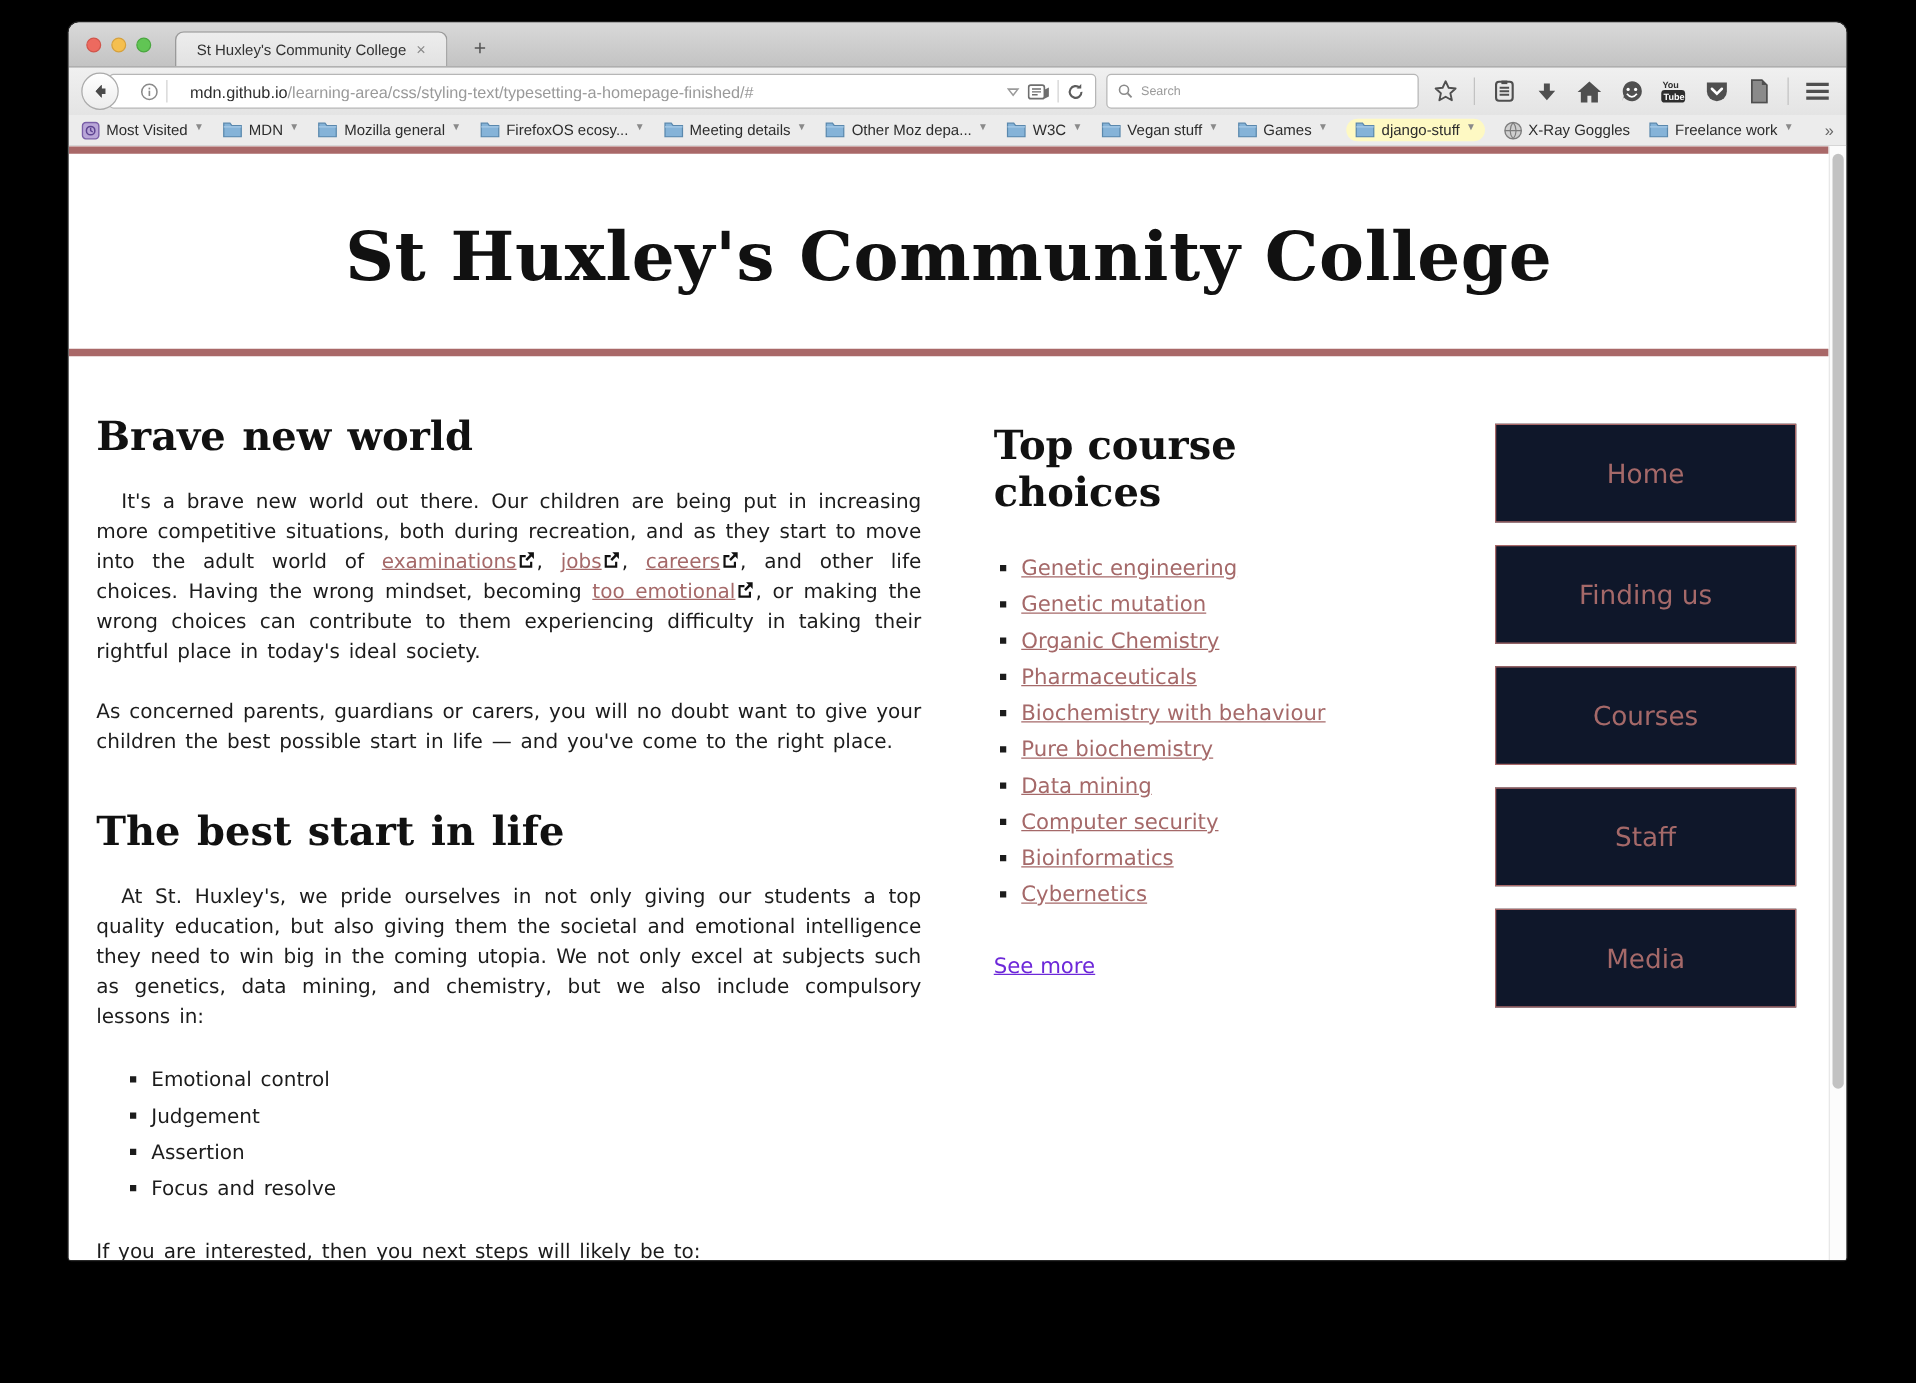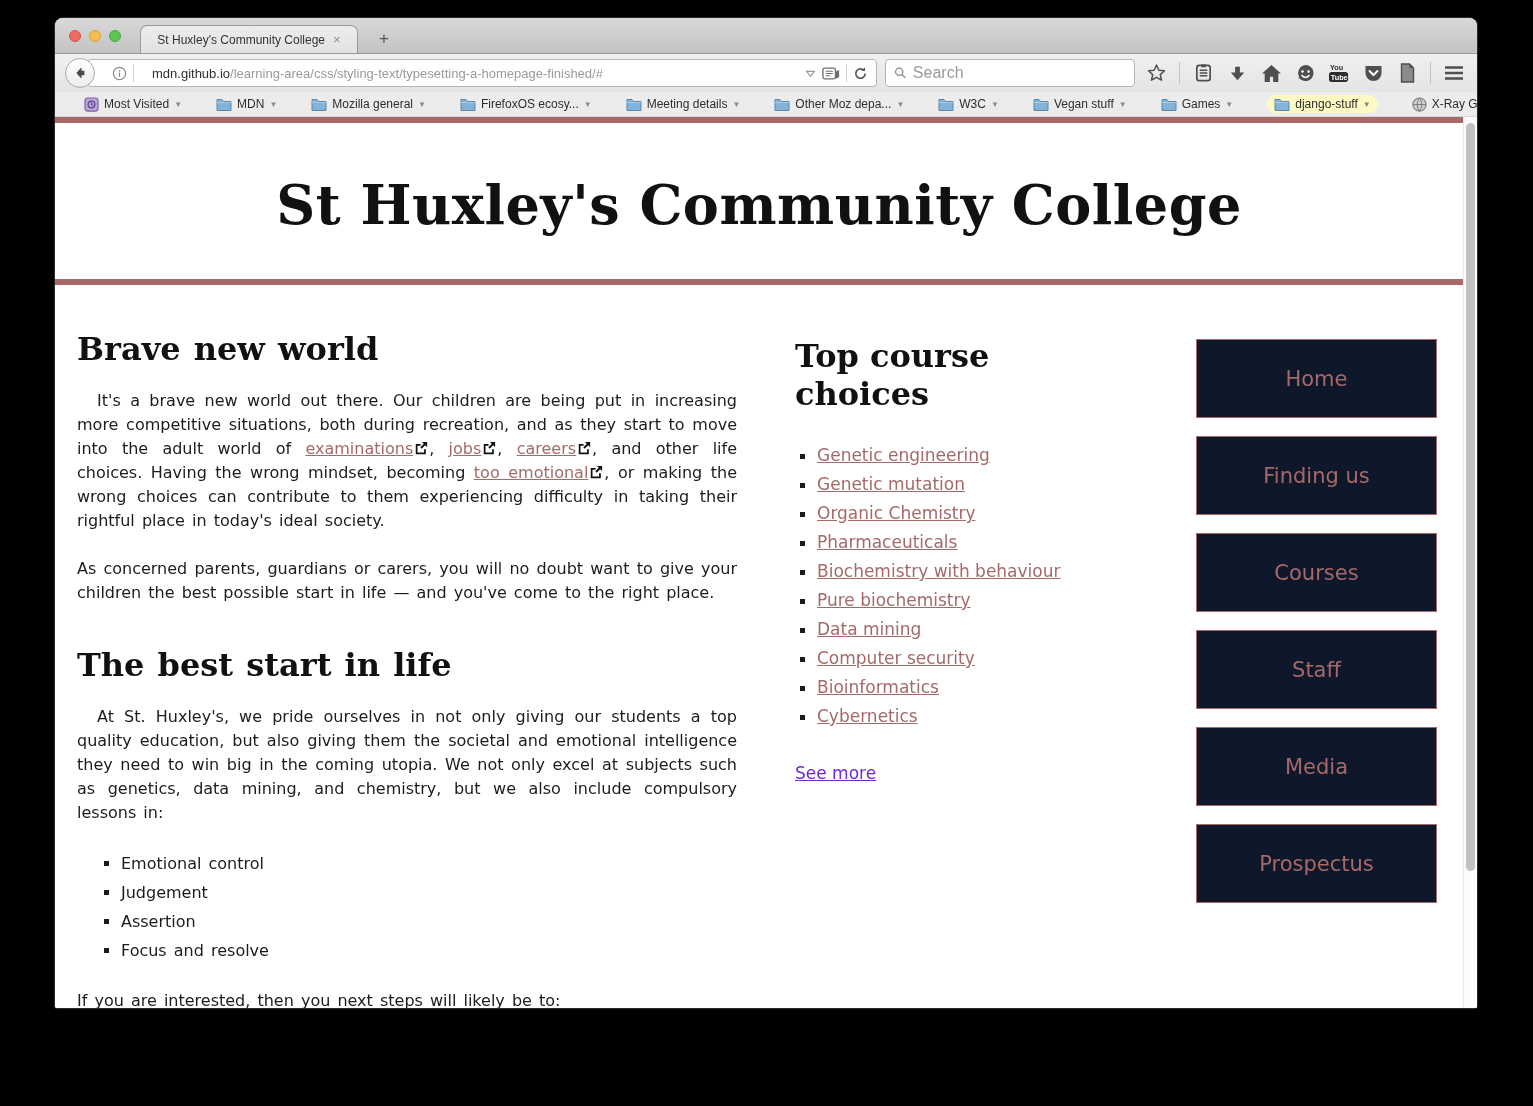--- a/index.html
+++ b/index.html
@@ -34,32 +34,32 @@
              flex:0 0 auto; z-index:2; margin-right:-16px; }
   .field { background:#fff; border:1px solid #b6b6b6; border-radius:4px; height:28px;
            display:flex; align-items:center; }
   .urlbar { flex:1 1 auto; padding:0 8px 0 24px; gap:6px; min-width:0; }
   .urltext { font-size:13px; white-space:nowrap; overflow:hidden; flex:1 1 auto; }
   .urltext .domain { color:#2e2e2e;margin-left:12px; }
   .urltext .path { color:#9a9a9a; }
   .vsep { width:1px; height:18px; background:#d2d2d2; }
   .toolsep { width:1px; height:22px; background:#c2c2c2; margin:0 2px; }
   .searchbar { flex:0 0 250px; padding:0 8px; gap:6px; }
-  .searchbar input { border:none; outline:none; font-size:16px; color:#444; width:100%;
+  .searchbar input { border:none; outline:none; font-size:10px; color:#444; width:100%;
                      font-family:"Liberation Sans",sans-serif; background:transparent; }
   .searchbar input::placeholder { color:#9a9a9a; }
   .tbtn { width:26px; height:26px; display:flex; align-items:center; justify-content:center;
           flex:0 0 auto; }
   .icon { display:block; }
 
   
   .bookmarks { height:25px; background:#ececec; display:flex; align-items:center;
                padding:0 10px; gap:15px; font-size:12px; color:#2d2d2d;
                border-bottom:1px solid #d6d6d6; }
-  .bm-item { display:flex; align-items:center; gap:5px; white-space:nowrap;margin-left:19px; }
+  .bm-item { display:flex; align-items:flex-start; gap:5px; white-space:nowrap; }
   .bm-item .arrow { color:#8a8a8a; font-size:8px; }
   .bm-item.selected { background:#fef9c3; border-radius:9px; padding:2px 7px; }
   .bm-overflow { margin-left:auto; color:#666; font-size:13px; }
 
   
   .viewport { position:relative; height:891px; background:#fff; overflow:hidden; }
   .pagecontent { position:absolute; left:0; top:0; right:14px; bottom:0; overflow:hidden; }
   .strip { height:6px; background:#a96868; }
   .pageheader h1 { font-family:"DejaVu Serif", serif; font-weight:bold; font-size:54px;
                    color:#111; text-align:center; margin:50px 0 42px; letter-spacing:0.5px; }
@@ -369,21 +369,20 @@
           </ul>
           <a class="seemore" href="#">See more</a>
         </div>
 
         <div class="navcol">
           <div class="navbtn">Home</div>
           <div class="navbtn">Finding us</div>
           <div class="navbtn">Courses</div>
           <div class="navbtn">Staff</div>
           <div class="navbtn">Media</div>
-          <div class="navbtn">Prospectus</div>
         </div>
 
       </div>
     </div>
 
     <div class="scrollbar">
       <div class="thumb"></div>
     </div>
   </div>
 

